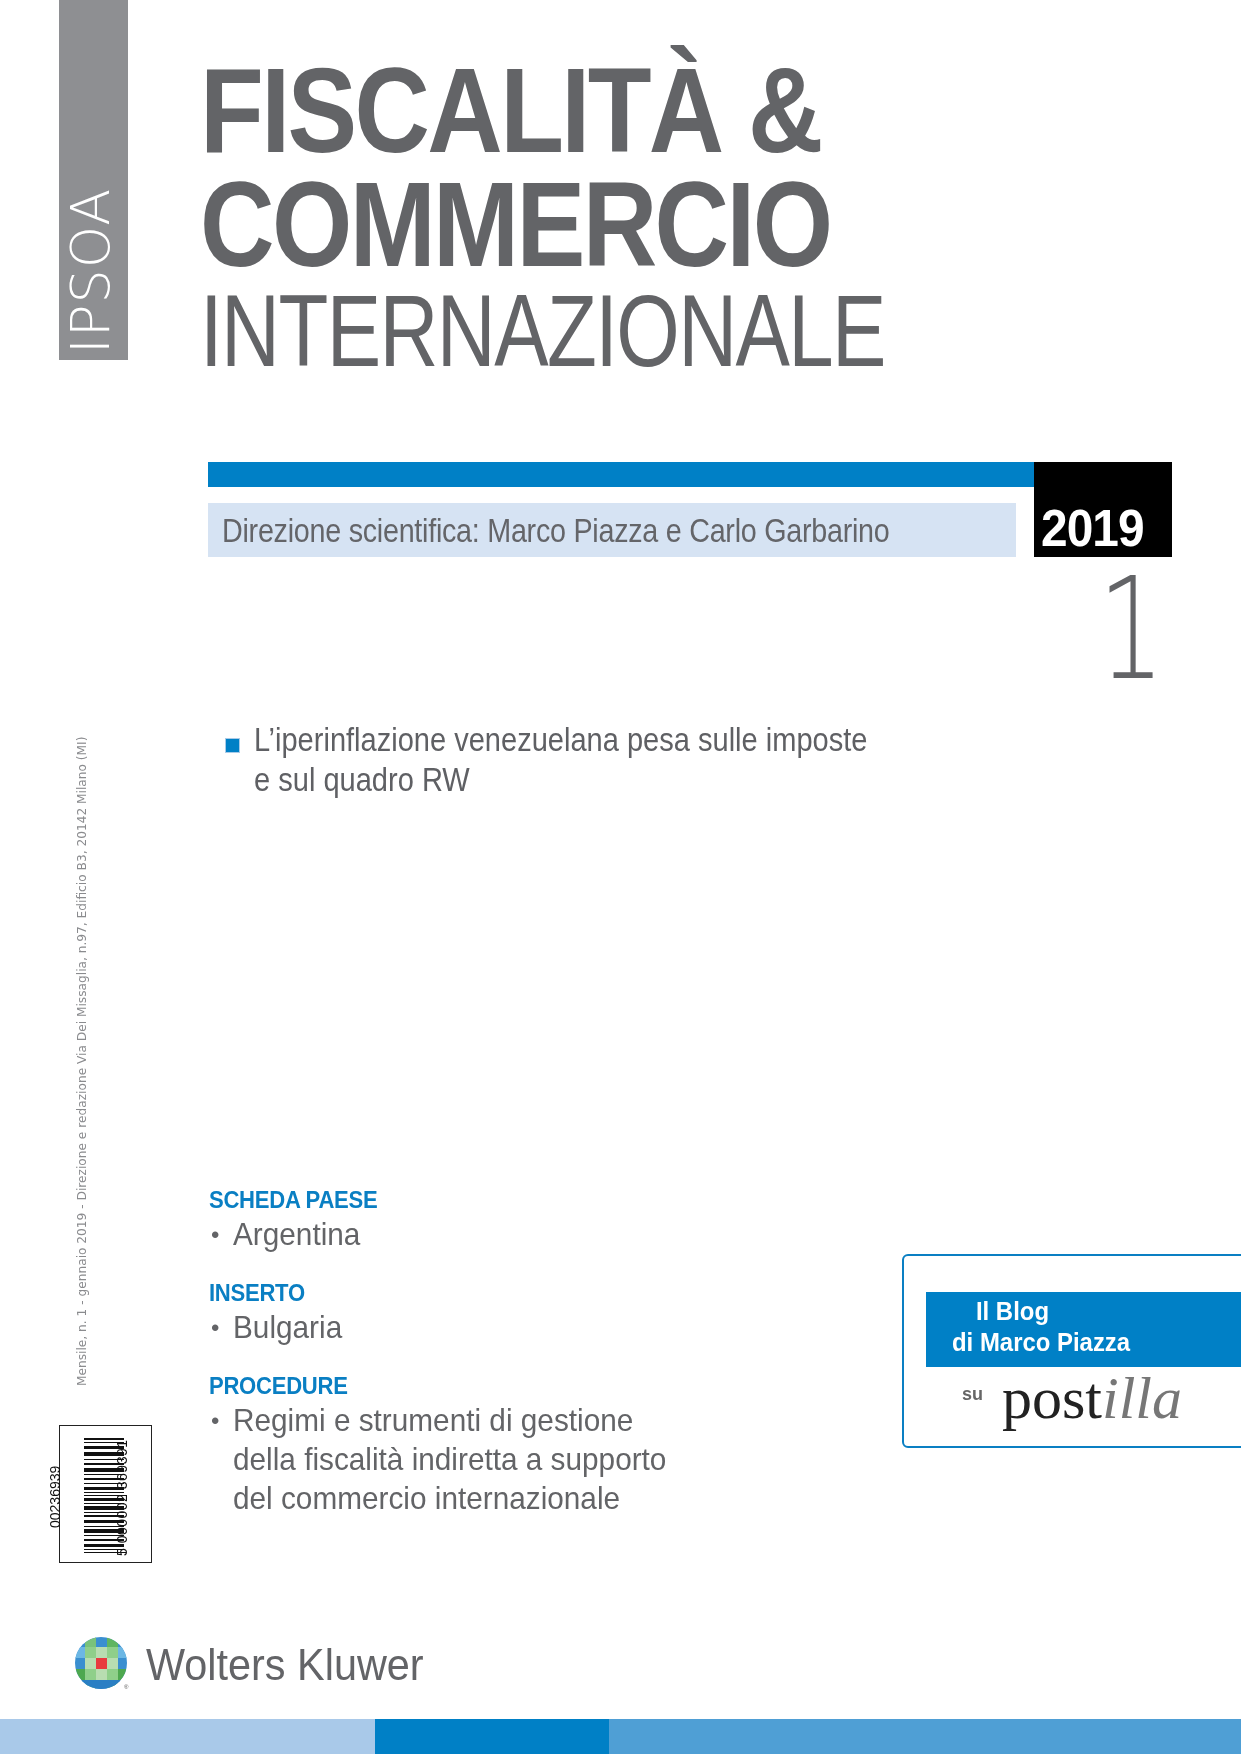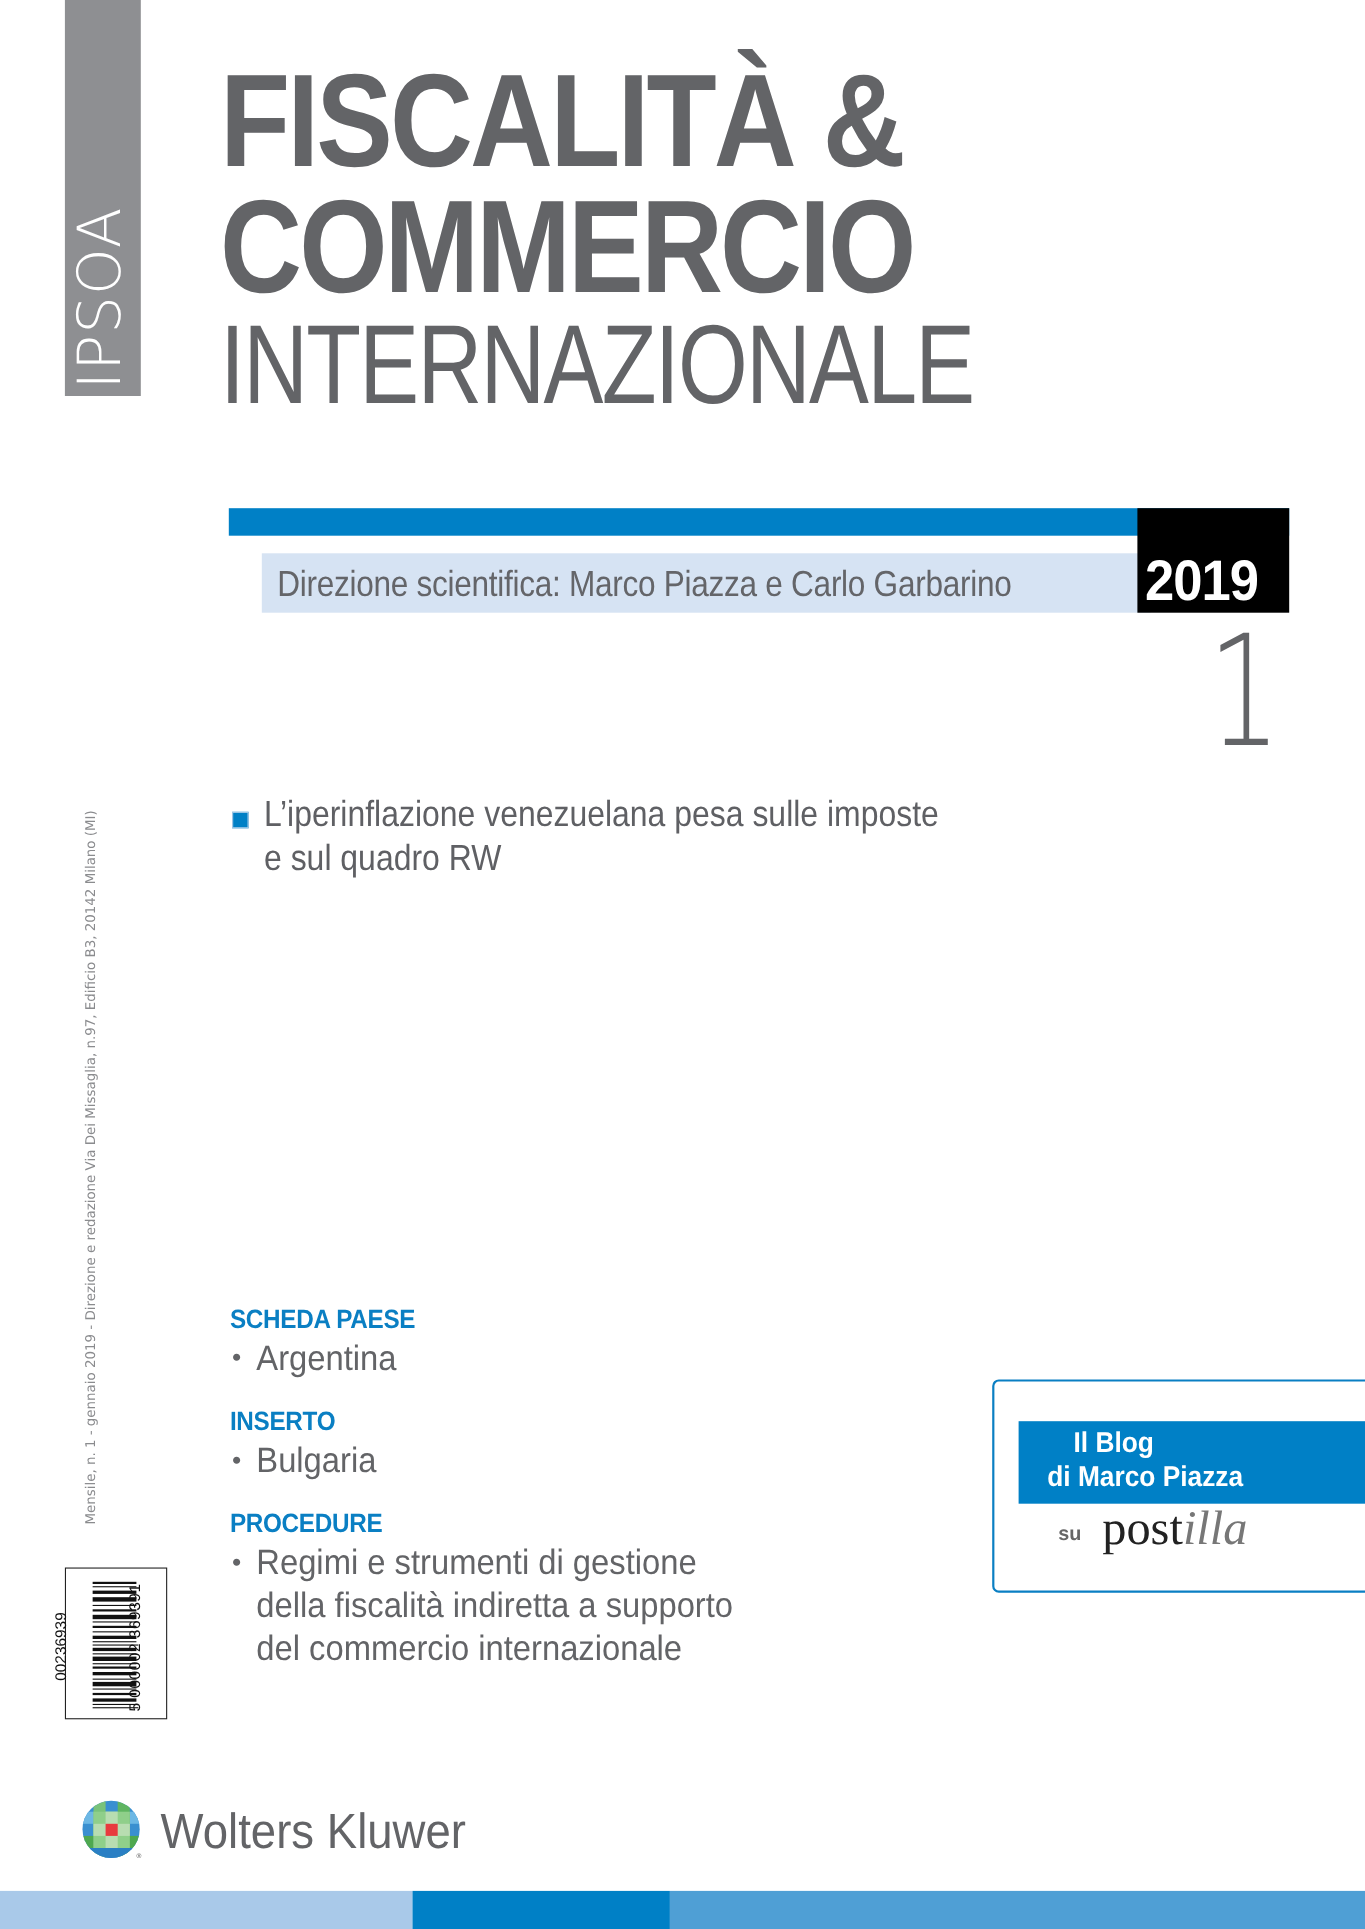--- a/index.html
+++ b/index.html
@@ -22,37 +22,37 @@
   }
 
   
   .title { left:200px; color:#636467; white-space:nowrap; line-height:1; }
   .t1 { top:50px; font-size:120px; font-weight:bold; letter-spacing:-3px; transform:scaleX(0.87); transform-origin:left top; }
   .t2 { top:164px; font-size:120px; font-weight:bold; letter-spacing:-3px; transform:scaleX(0.86); transform-origin:left top; }
   .t3 { top:280px; font-size:102px; font-weight:normal; letter-spacing:-2px; transform:scaleX(0.80); transform-origin:left top; }
 
   
   .bar-top { left:208px; top:462px; width:964px; height:25px; background:#0080c6; }
-  .dir-box { left:208px; top:503px; width:808px; height:54px; background:#d6e3f3;margin-left:30px; }
+  .dir-box { left:208px; top:503px; width:808px; height:54px; background:#d6e3f3; }
   .dir-text {
     position:absolute; left:14px; top:9px; font-size:33px; color:#646569;
     white-space:nowrap; transform:scaleX(0.87); transform-origin:left top; letter-spacing:-0.3px;
   }
   .year-box { left:1034px; top:462px; width:138px; height:95px; background:#000000; }
   .year-text {
     position:absolute; left:7px; top:40px; font-size:52px; font-weight:bold; color:#fff;
     transform:scaleX(0.92); transform-origin:left top; letter-spacing:-1px; line-height:1;
   }
   .issue-num {
     left:1098px; top:560px; font-size:140px; color:#636467; line-height:1;
     font-family:"DejaVu Sans", sans-serif; font-weight:200; transform:scaleX(0.75); transform-origin:left top;
   }
 
   
-  .headlines { left:210px; top:720px; width:900px; }
+  .headlines { left:224px; top:720px; width:900px; }
   .hl { position:relative; padding-left:30px; margin-bottom:28px; font-size:33px; line-height:40px; color:#5f6064; }
   .hl .sq { position:absolute; left:1px; top:18px; width:15px; height:15px; background:#0080c6; border:1px solid #a9cbe8; box-sizing:border-box; }
   .hl .txt { display:block; transform:scaleX(0.88); transform-origin:left top; white-space:nowrap; }
 
   
   .sections { left:209px; top:1185px; width:560px; }
   .sec-h { font-size:24px; font-weight:bold; color:#0a7fc3; line-height:30px; letter-spacing:-0.3px; transform:scaleX(0.92); transform-origin:left top; }
   .sec-item { position:relative; padding-left:24px; font-size:32px; line-height:39px; color:#636467; margin-bottom:24px; }
   .sec-item .dot { position:absolute; left:2px; top:0; font-size:24px; }
   .sec-item .lines { display:block; transform:scaleX(0.93); transform-origin:left top; white-space:nowrap; }
@@ -70,21 +70,21 @@
   .bc-num1 { position:absolute; left:3px; bottom:34px; transform-origin:left bottom; transform:rotate(-90deg) translateX(0); font-size:14px; color:#111; font-family:"Liberation Sans", sans-serif; white-space:nowrap; }
   .bc-num2 { position:absolute; left:70px; bottom:6px; transform-origin:left bottom; transform:rotate(-90deg); font-size:14px; color:#111; font-family:"Liberation Sans", sans-serif; white-space:nowrap; letter-spacing:0.5px; }
   .bc-bars { position:absolute; left:24px; top:10px; width:42px; height:120px; }
 
   
   .blog-box { left:902px; top:1254px; width:360px; height:194px; border:2px solid #0a7fc3; border-radius:6px; box-sizing:border-box; background:#fff; }
   .blog-band { position:absolute; left:22px; top:36px; width:340px; height:75px; background:#0080c6; }
   .blog-title { position:absolute; left:26px; top:4px; color:#fff; font-size:26px; font-weight:bold; line-height:31px; transform:scaleX(0.92); transform-origin:left top; white-space:nowrap; }
   .blog-title .l1 { display:block; padding-left:26px; }
   .blog-su { position:absolute; left:58px; top:128px; font-size:18px; font-weight:bold; color:#666; }
-  .blog-post { position:absolute; left:98px; top:112px; font-family:"Liberation Serif", serif; font-size:44px; color:#222; line-height:1; }
+  .blog-post { position:absolute; left:98px; top:112px; font-family:"Liberation Serif", serif; font-size:60px; color:#222; line-height:1; }
   .blog-post i { color:#777; font-style:italic; }
 
   
   .wk-logo { left:74px; top:1636px; width:56px; height:56px; }
   .wk-name { left:146px; top:1642px; font-size:45px; color:#636467; white-space:nowrap; line-height:1; transform:scaleX(0.92); transform-origin:left top; }
 
   
   .band { top:1719px; height:35px; }
   .band1 { left:0; width:375px; background:#a9c9e9; }
   .band2 { left:375px; width:234px; background:#0080c6; }

